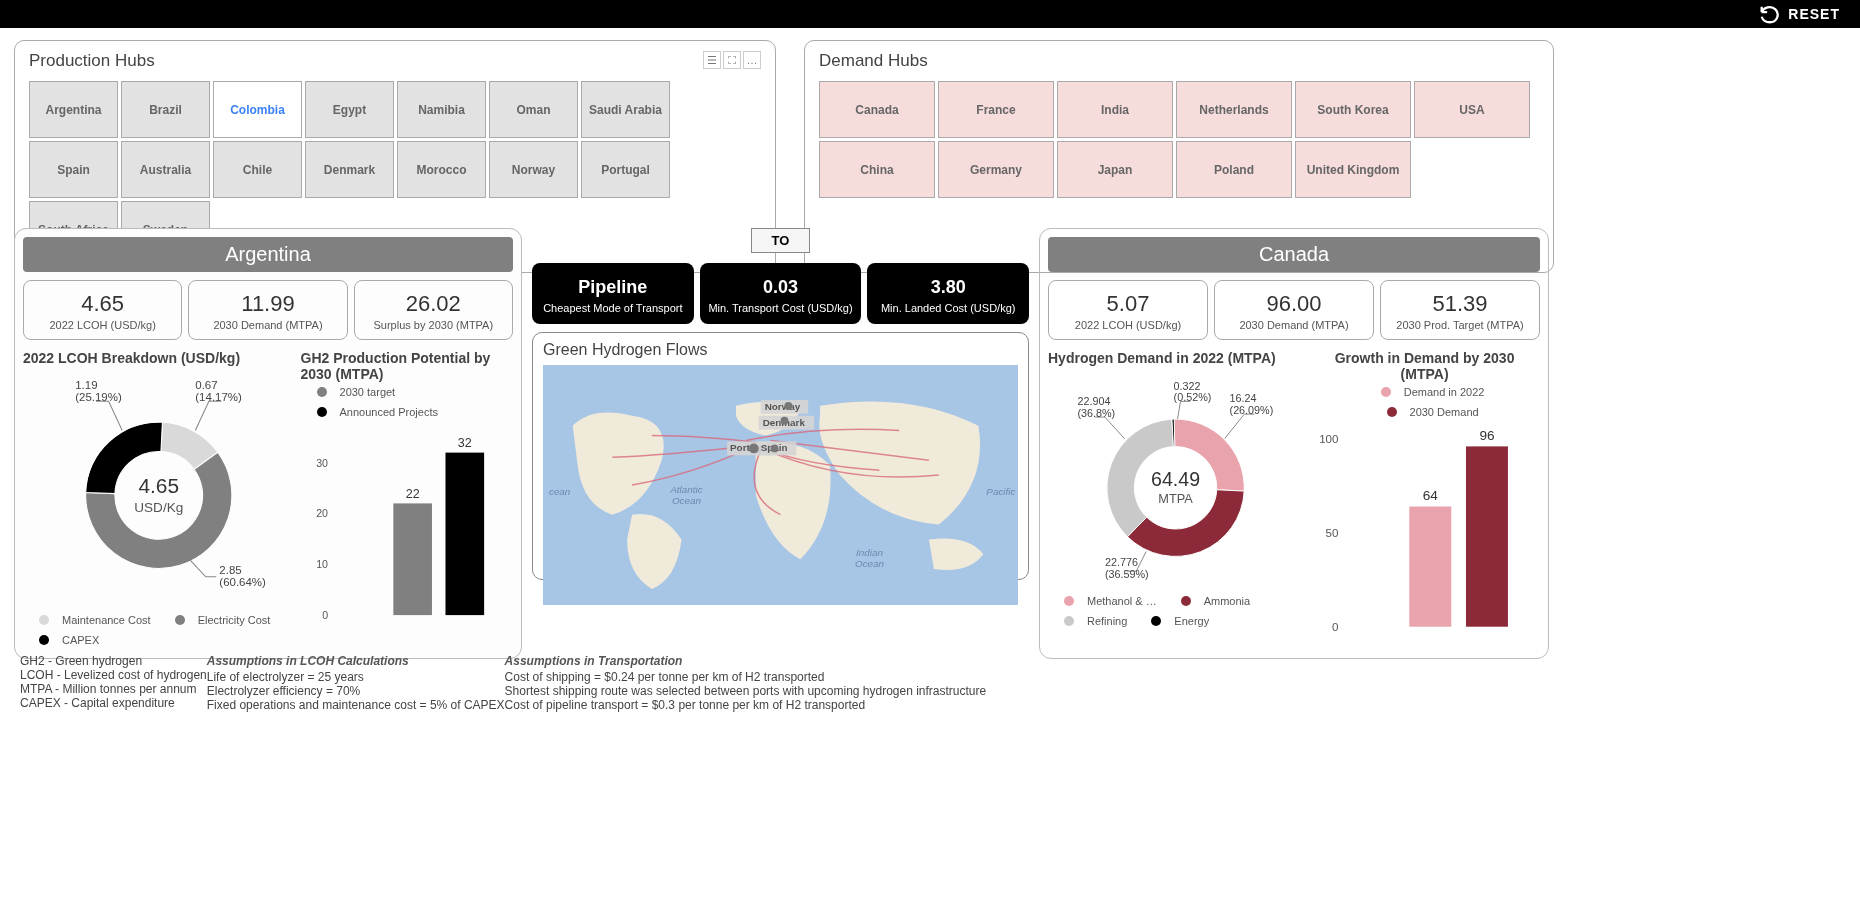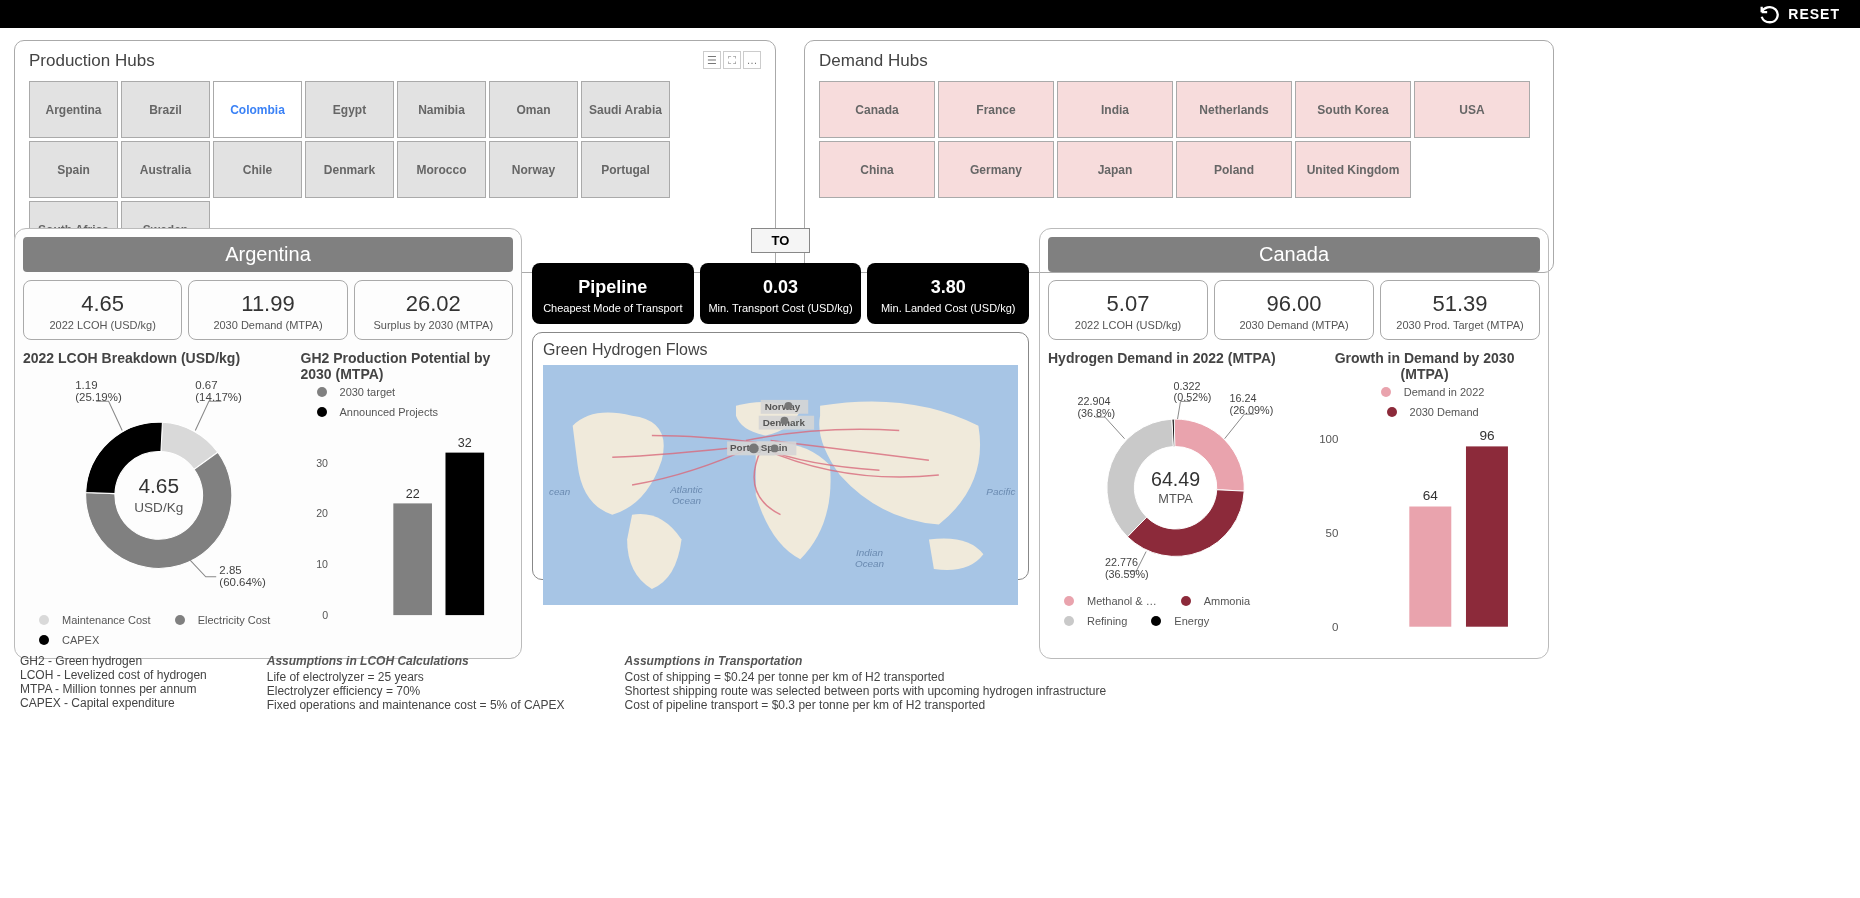--- a/index.html
+++ b/index.html
@@ -51,21 +51,21 @@
   .black-kpi .bl { font-size: 11px; margin-top: 4px; }
   
   .map-panel { border: 1px solid #888; border-radius: 10px; padding: 8px 10px 10px 10px; height:248px; }
   .map-title { font-size: 16px; color: #444; margin-bottom: 6px; font-weight:500;}
   .map-svg { width: 100%; height: 240px; background: #a7c5e5; border-radius: 0; }
   
   
   .demand-detail { width: 510px; border: 1.5px solid #bbb; border-radius: 12px; padding: 8px; }
   
   
-  .footer { position: absolute; top: 654px; left: 20px; right: 24px; display: flex; gap: 60px; font-size: 12px; color: #444; }
+  .footer { position: absolute; top: 654px; left: 20px; right: 24px; display: flex; font-size: 12px; color: #444; }
   .footer .col { }
   .footer .head { font-style: italic; font-weight: 600; color: #555; margin-bottom: 2px; }
   .axis-text { font-size: 11px; fill: #555; }
   .slice-lbl { font-size: 11px; fill: #444; }
 </style>
 </head>
 <body>
 
 <div class="top-bar">
   <svg class="reset-icon" viewBox="0 0 24 24" fill="none" stroke="#fff" stroke-width="2.5">

